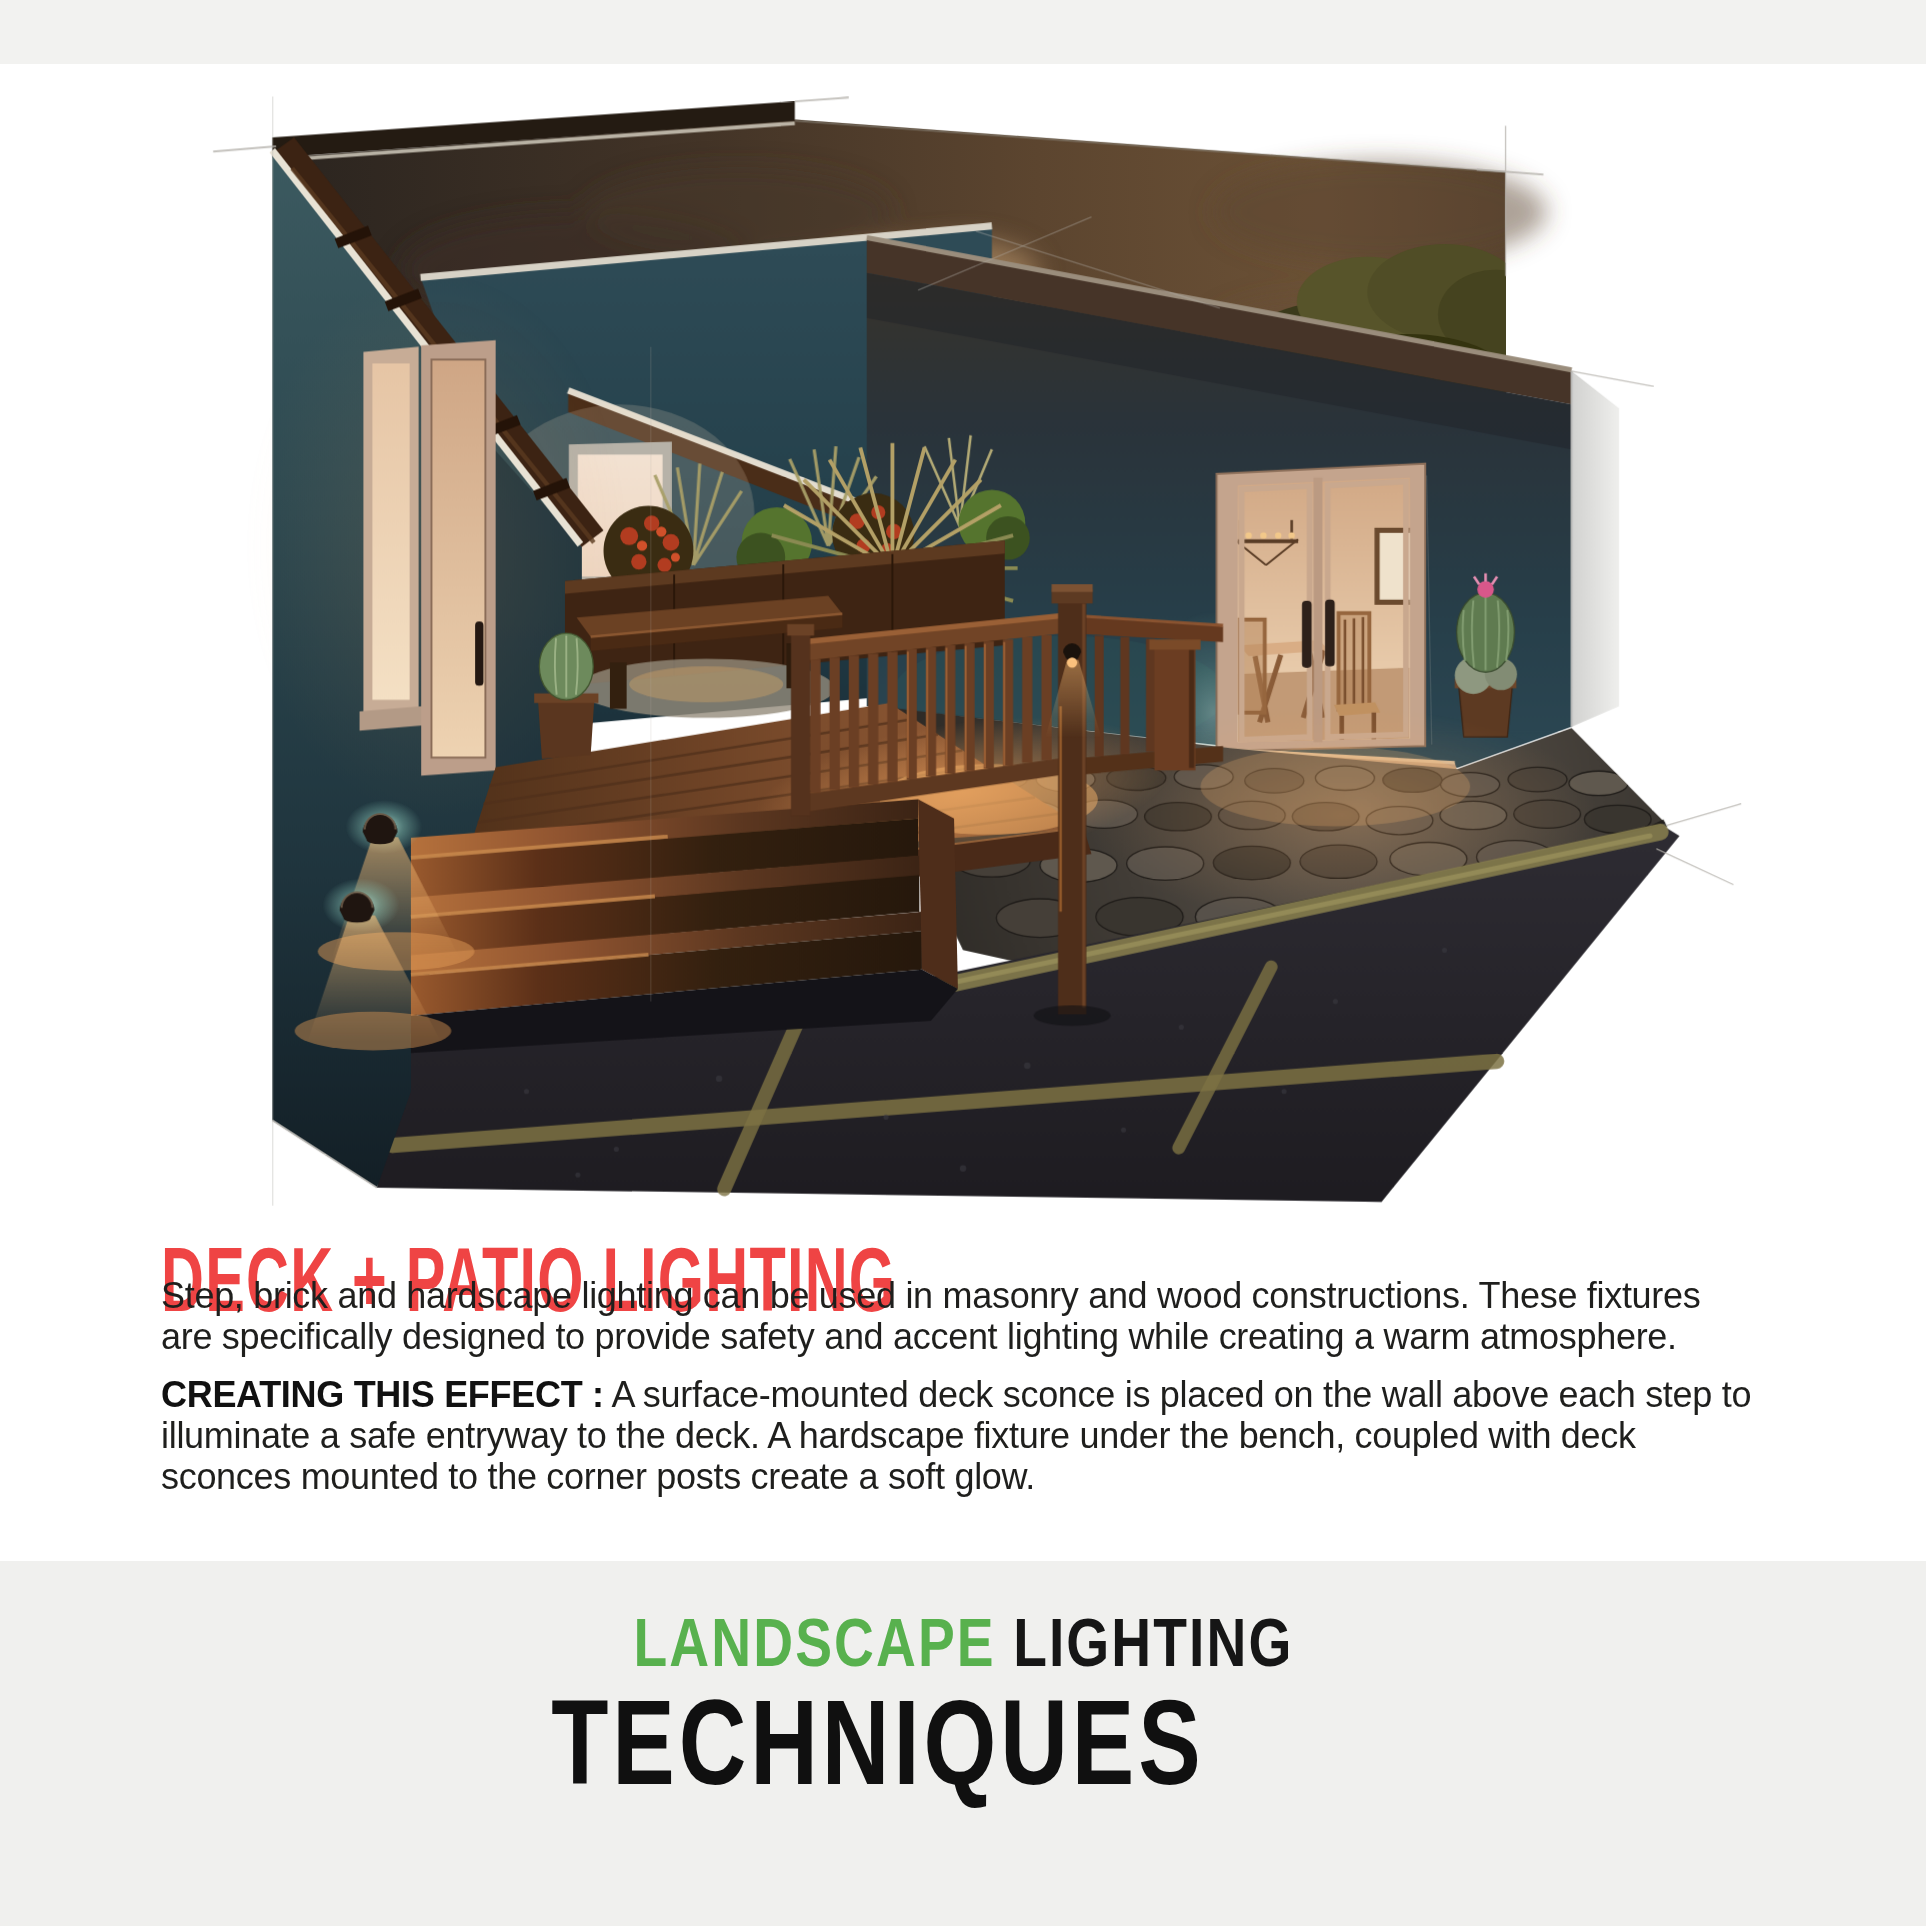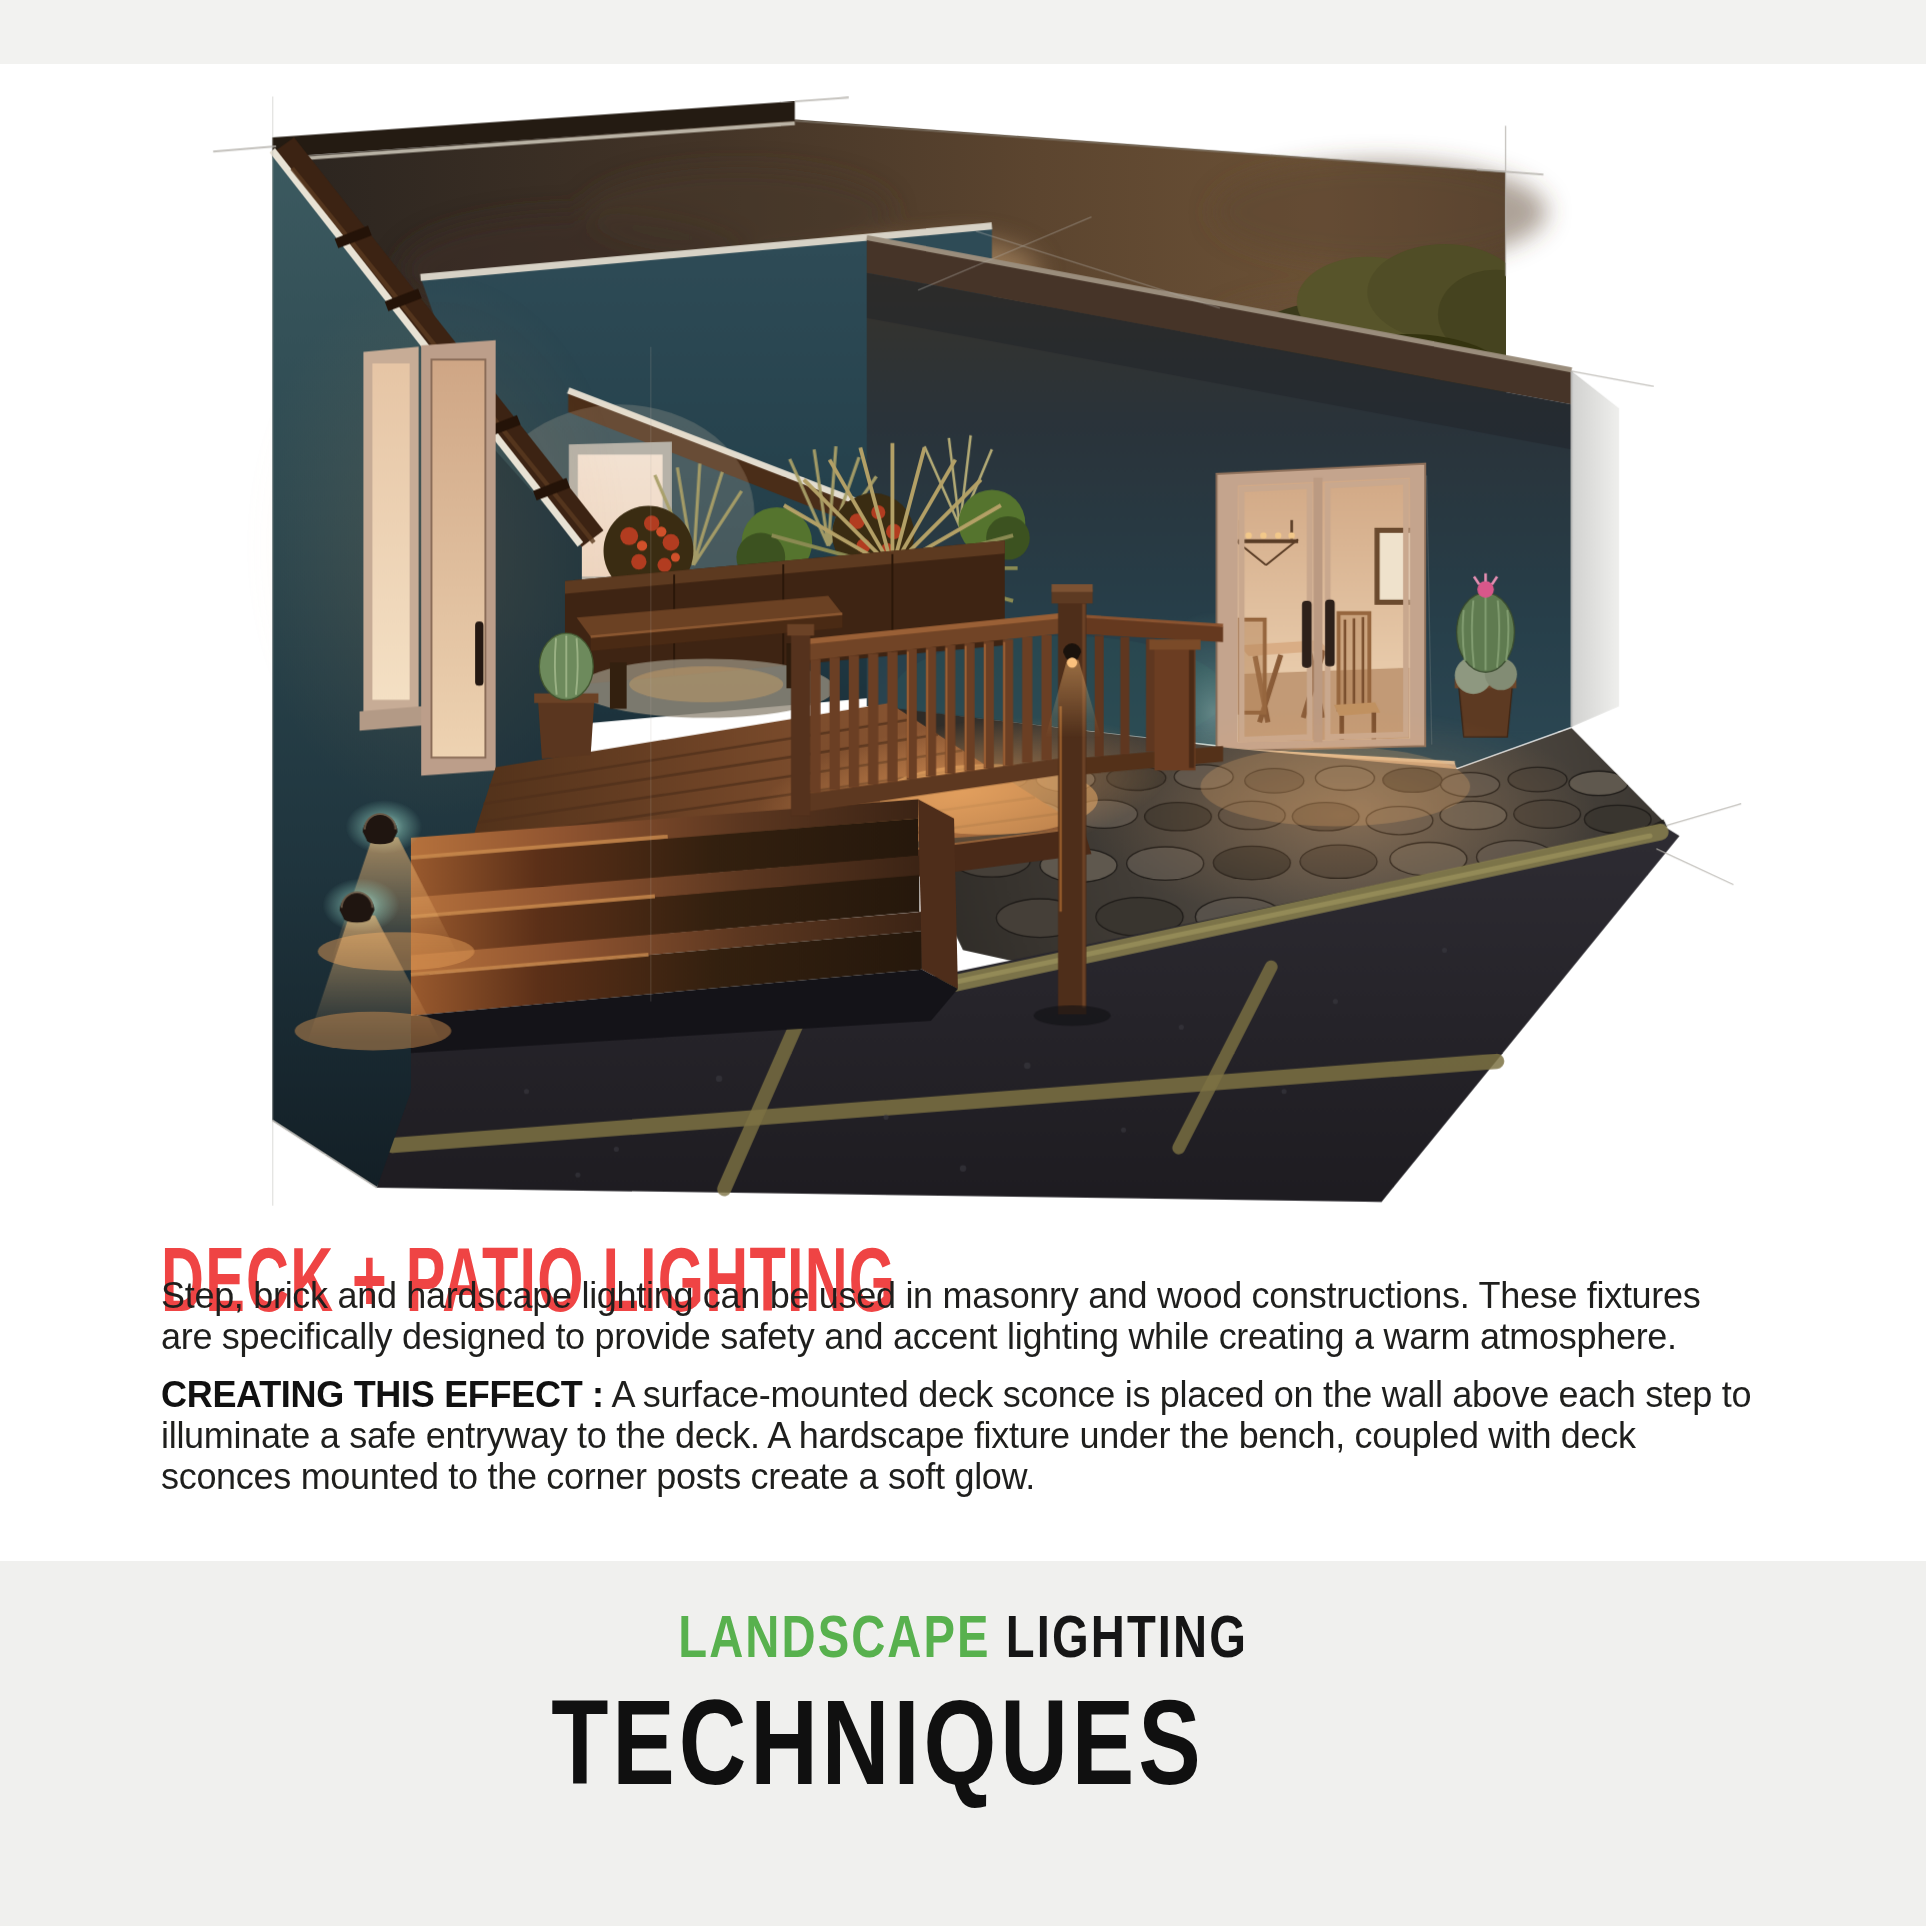--- a/index.html
+++ b/index.html
@@ -11,21 +11,21 @@
   .title{position:absolute;left:161px;top:1175px;z-index:2;font-size:90px;font-weight:bold;
          color:#ef4444;line-height:1;white-space:nowrap;}
   .cond{display:inline-block;transform-origin:left center;}
   .title .cond{transform:scaleX(0.66);letter-spacing:1.9px;}
   .copy{position:absolute;left:161px;top:1275px;width:1734px;z-index:2;color:#1f1f1d;
         font-size:36px;line-height:41px;letter-spacing:-0.3px;}
   .copy p{margin:0;white-space:pre-line;}
   .copy p + p{margin-top:16.7px;}
   .copy b{color:#111;}
   .brand1{position:absolute;left:0;top:1608px;width:1926px;text-align:center;z-index:2;
-          font-size:59px;font-weight:bold;line-height:1;white-space:nowrap;color:#161616;}
+          font-size:69px;font-weight:bold;line-height:1;white-space:nowrap;color:#161616;}
   .brand1 .cond{transform-origin:center;transform:scaleX(0.8);letter-spacing:2.6px;}
   .brand1 .green{color:#58b14e;}
   .brand2{position:absolute;left:0;top:1682px;width:1756px;text-align:center;z-index:2;
           font-size:120px;font-weight:bold;line-height:1;white-space:nowrap;color:#101010;}
   .brand2 .cond{transform-origin:center;transform:scaleX(0.78);letter-spacing:5.1px;}
 </style>
 </head>
 <body>
 
 <div class="page">

